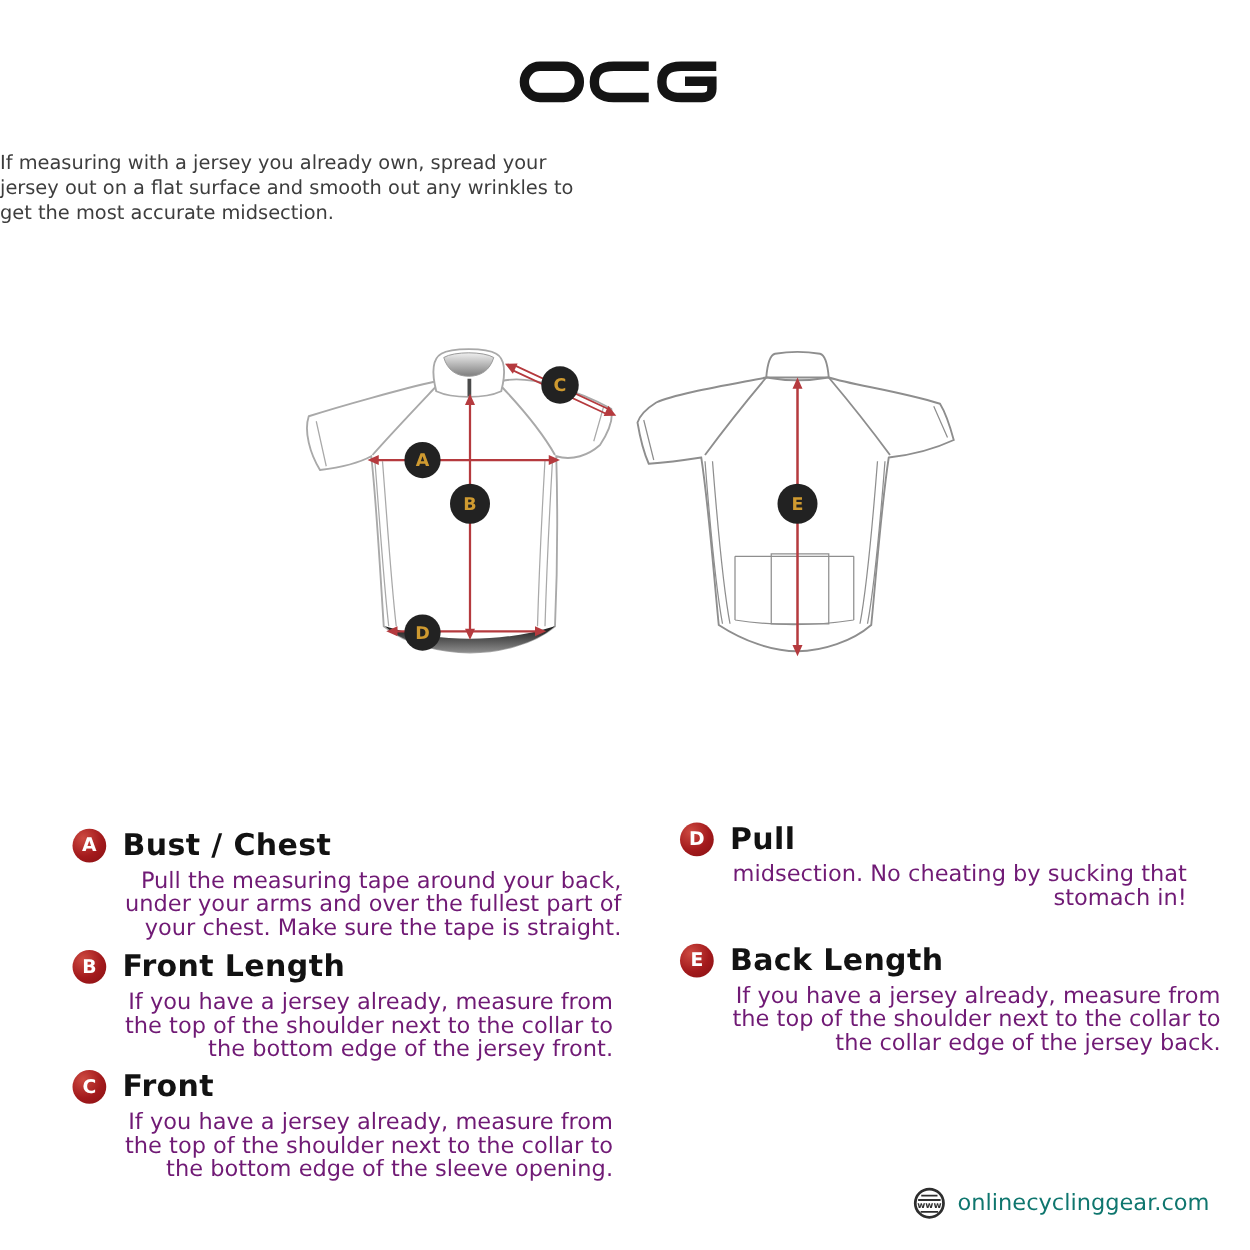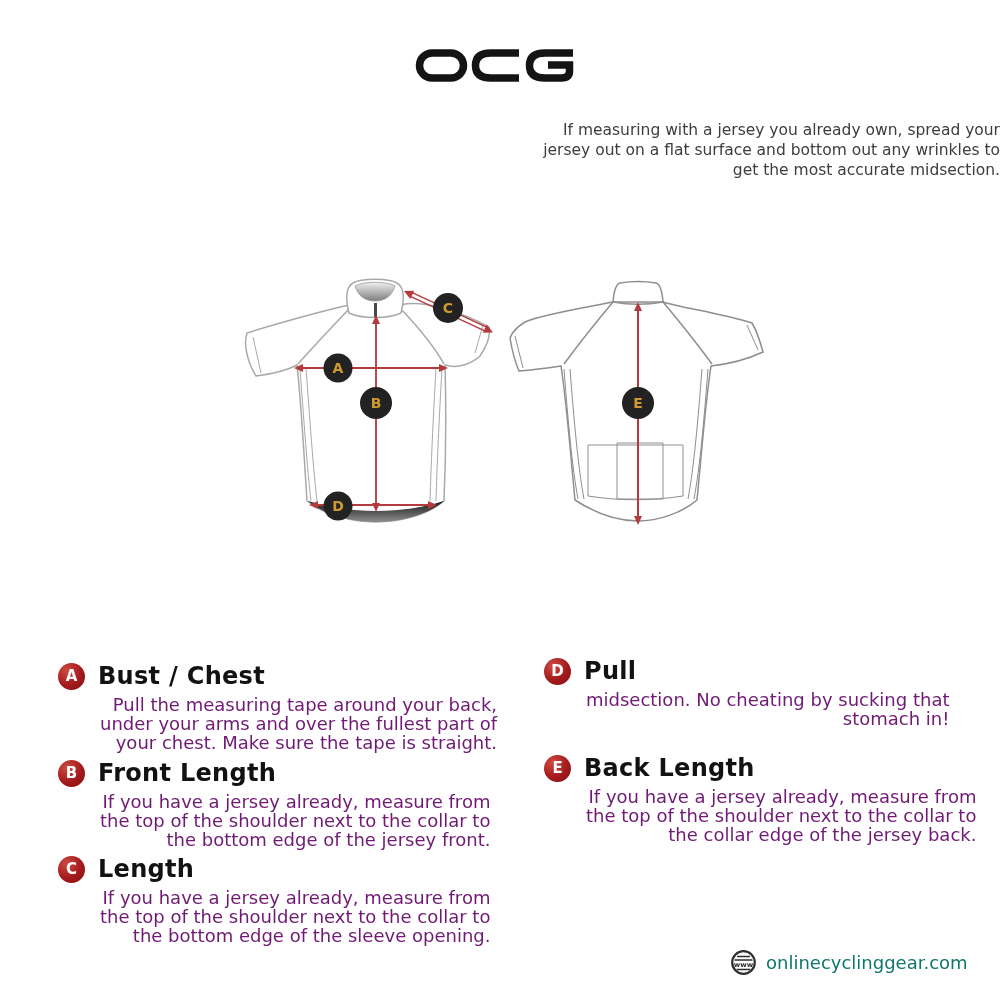--- a/index.html
+++ b/index.html
@@ -8,21 +8,21 @@
     position: relative;
     width: 1000px;
     height: 1000px;
     background: #ffffff;
     font-family: "DejaVu Sans", "Liberation Sans", sans-serif;
     overflow: hidden;
   }
   .logo { position: absolute; left: 415px; top: 48px; }
   .intro {
     position: absolute; left: 0; right: 0; top: 120px;
-    text-align: right;
+    text-align: left;
     font-size: 15.5px; line-height: 20px;
     color: #3d3d3d;
   }
   .diagram { position: absolute; left: 230px; top: 275px; }
 
   .section { position: absolute; }
   .sec-head { display: flex; align-items: center; gap: 13px; }
   .badge {
     width: 27px; height: 27px; border-radius: 50%;
     background: radial-gradient(circle at 32% 28%, #cd4a41 0%, #a31a1c 55%, #871013 100%);
@@ -53,21 +53,21 @@
       <g fill="none" stroke="#141414" stroke-width="7.5">
         <rect x="4.5" y="5" width="44" height="25" rx="12.5"></rect>
         <path d="M 104 5 H 76 Q 60.5 5 60.5 17.5 Q 60.5 30 76 30 H 104"></path>
         <path d="M 158 5 H 130 Q 114.5 5 114.5 17.5 Q 114.5 30 130 30 H 146.5 Q 154.5 30 154.5 23 L 154.5 17 L 133 17"></path>
       </g>
     </svg>
   </div>
 
   <div class="intro">
     <div>If measuring with a jersey you already own, spread your</div>
-    <div>jersey out on a flat surface and bottom out any wrinkles to</div>
+    <div>jersey out on a flat surface and smooth out any wrinkles to</div>
     <div>get the most accurate midsection.</div>
   </div>
 
   <svg class="diagram" width="560" height="260" viewBox="0 0 560 260">
     <defs>
       <linearGradient id="collarShade" x1="0" y1="0" x2="0" y2="1">
         <stop offset="0%" stop-color="#efefef"></stop>
         <stop offset="100%" stop-color="#7e7e7e"></stop>
       </linearGradient>
       <linearGradient id="hemShade" x1="0" y1="0" x2="0" y2="1">
@@ -214,21 +214,21 @@
     <div class="sec-body">
       <div>If you have a jersey already, measure from</div>
       <div>the top of the shoulder next to the collar to</div>
       <div>the bottom edge of the jersey front.</div>
     </div>
   </div>
 
   <div class="section" style="left:58px; top:855px;">
     <div class="sec-head">
       <div class="badge">C</div>
-      <h3 class="sec-title">Length</h3>
+      <h3 class="sec-title">Front</h3>
     </div>
     <div class="sec-body">
       <div>If you have a jersey already, measure from</div>
       <div>the top of the shoulder next to the collar to</div>
       <div>the bottom edge of the sleeve opening.</div>
     </div>
   </div>
 
   <div class="section" style="left:544px; top:657px;">
     <div class="sec-head">

